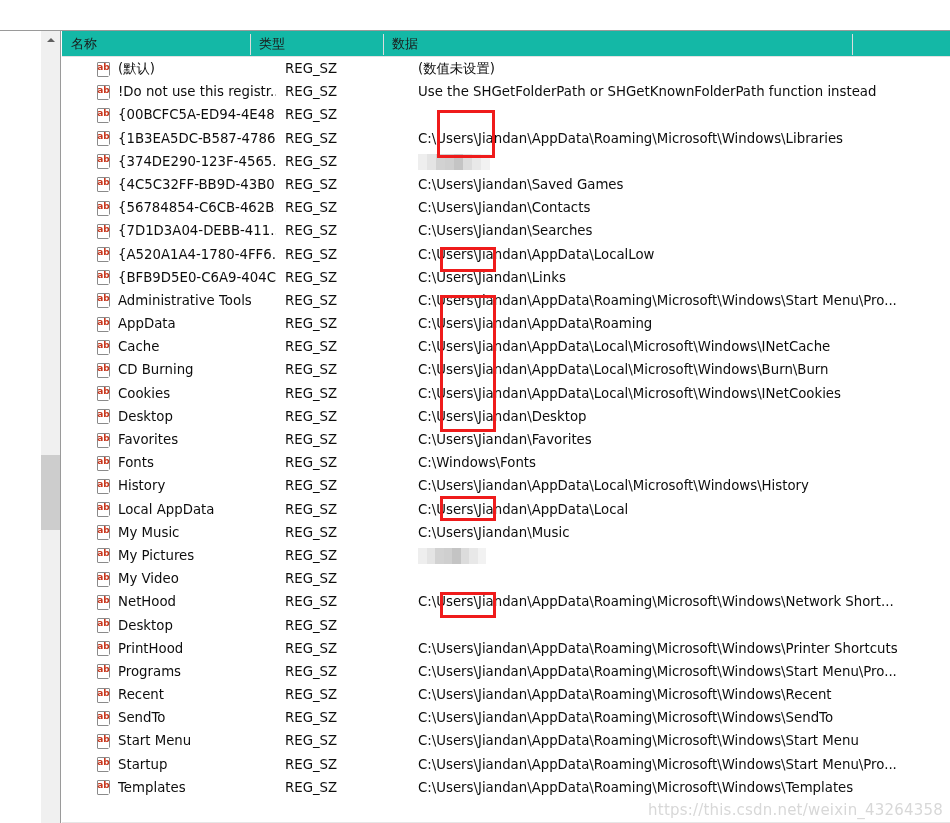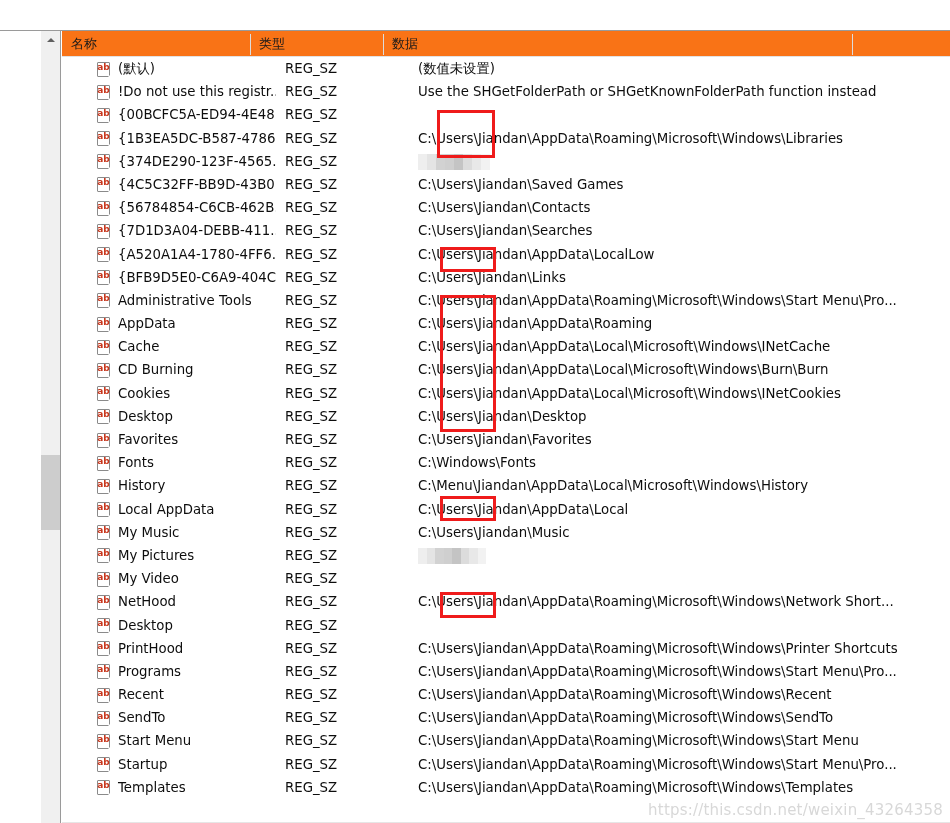--- a/index.html
+++ b/index.html
@@ -87,21 +87,21 @@
     left: 62px; top: 31px;
     width: 888px; height: 792px;
     background: #ffffff;
     overflow: hidden;
   }
 
   
   .header-row {
     position: relative;
     height: 26px;
-    background: #f97316;
+    background: #14b8a6;
     border-bottom: 1px solid #e2e2e2;
   }
   .header-cell {
     position: absolute;
     top: 0;
     height: 26px;
     line-height: 26px;
     font-size: 13px;
     color: #1a1a1a;
     padding-left: 9px;
@@ -416,21 +416,21 @@
           <div class="cell cell-type">REG_SZ</div>
           <div class="cell cell-data"><span>C:\Windows\Fonts</span></div>
         </div>
         <div class="row">
           <div class="cell cell-name"><span class="ab-icon">
               <span class="page"></span>
               <span class="ab-text">ab</span>
               <span class="fold"></span>
             </span><span>History</span></div>
           <div class="cell cell-type">REG_SZ</div>
-          <div class="cell cell-data"><span>C:\Menu\Jiandan\AppData\Local\Microsoft\Windows\History</span></div>
+          <div class="cell cell-data"><span>C:\Users\Jiandan\AppData\Local\Microsoft\Windows\History</span></div>
         </div>
         <div class="row">
           <div class="cell cell-name"><span class="ab-icon">
               <span class="page"></span>
               <span class="ab-text">ab</span>
               <span class="fold"></span>
             </span><span>Local AppData</span></div>
           <div class="cell cell-type">REG_SZ</div>
           <div class="cell cell-data"><span>C:\Users\Jiandan\AppData\Local</span></div>
         </div>

